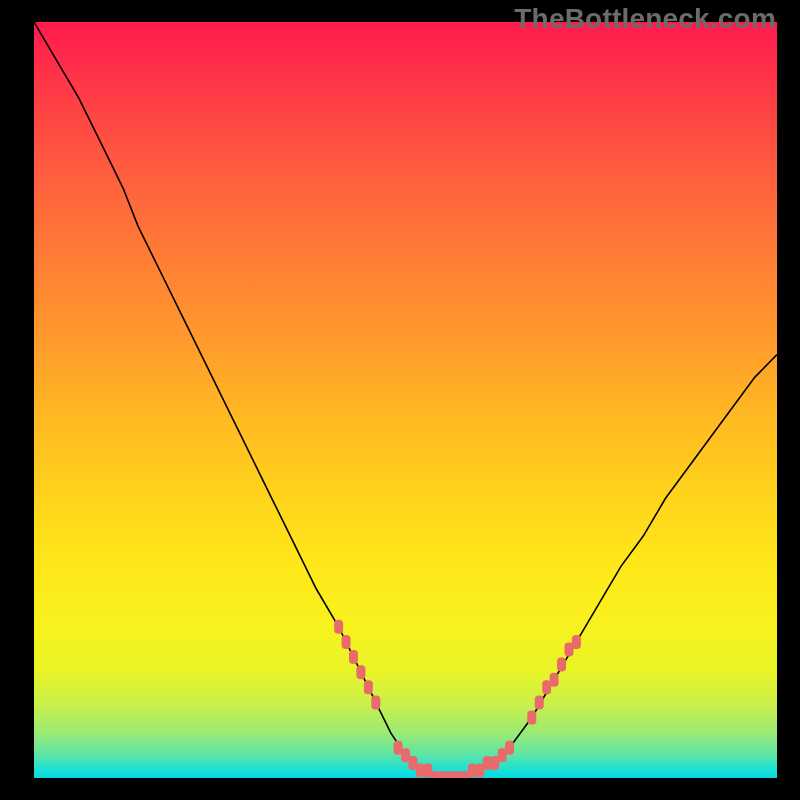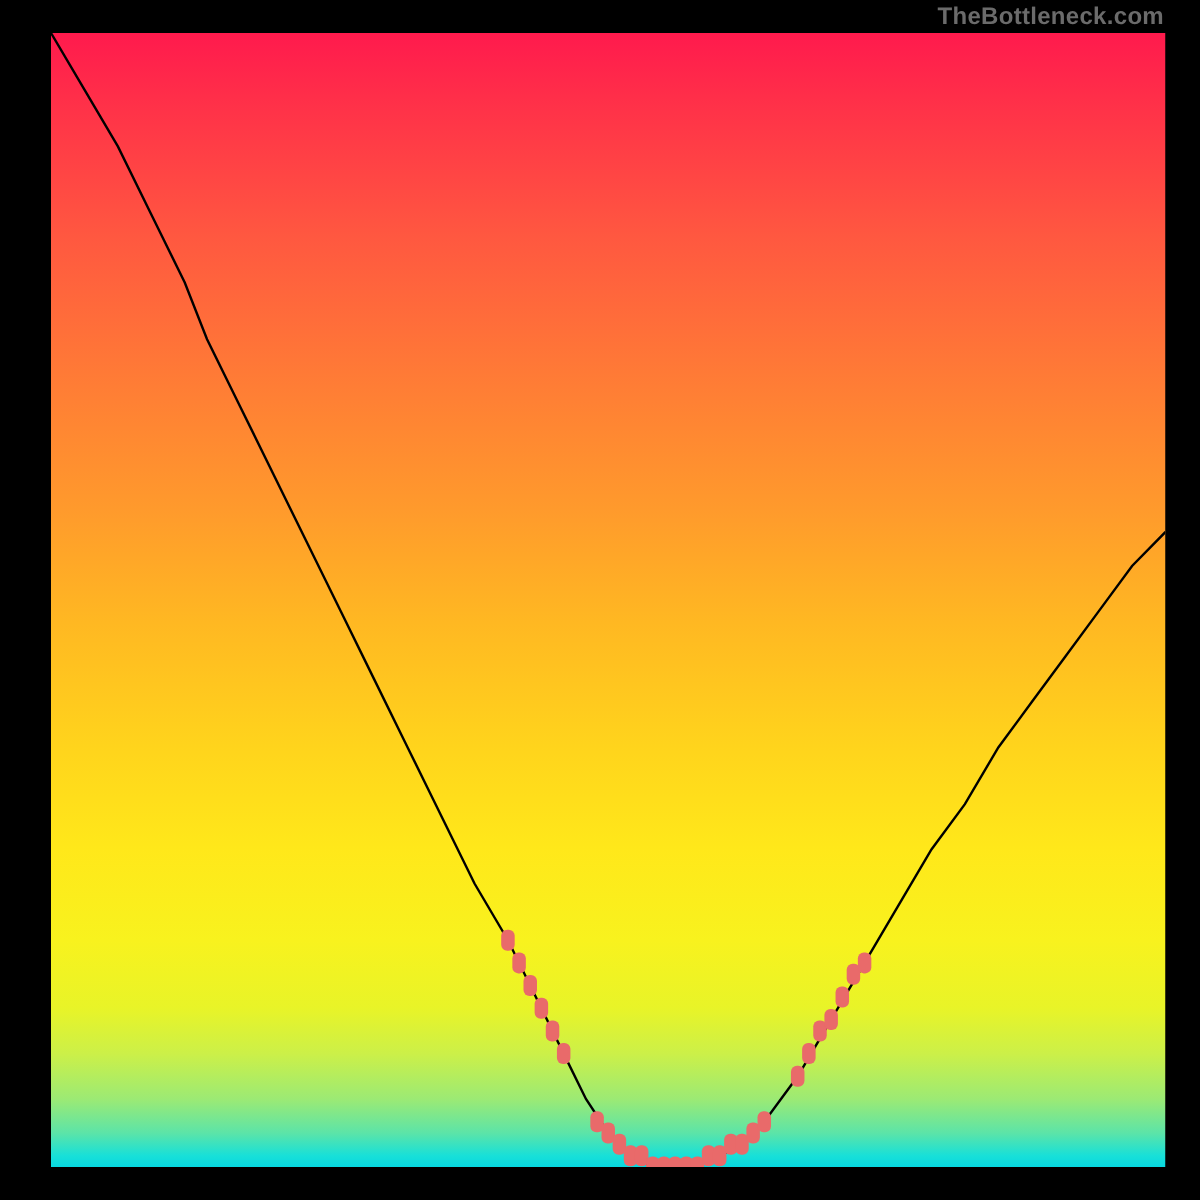--- a/index.html
+++ b/index.html
@@ -34,21 +34,21 @@
       #9cea74 94%,
       #5ce4a8 97%,
       #18e0d8 99%,
       #08d8e0 100%
     );
   }
   .watermark {
     position: absolute;
     top: 3px; right: 24px;
     font-family: Arial, Helvetica, sans-serif;
-    font-size: 16px;
+    font-size: 28px;
     font-weight: bold;
     color: #6b6b6b;
     letter-spacing: 0.2px;
   }
   svg.curve {
     position: absolute;
     left: 0; top: 0;
     width: 743px; height: 756px;
   }
   .curve-path {

